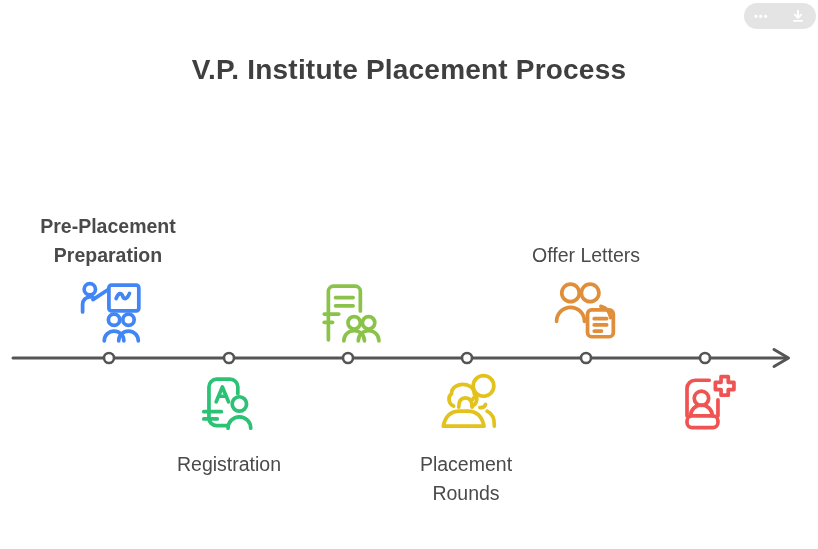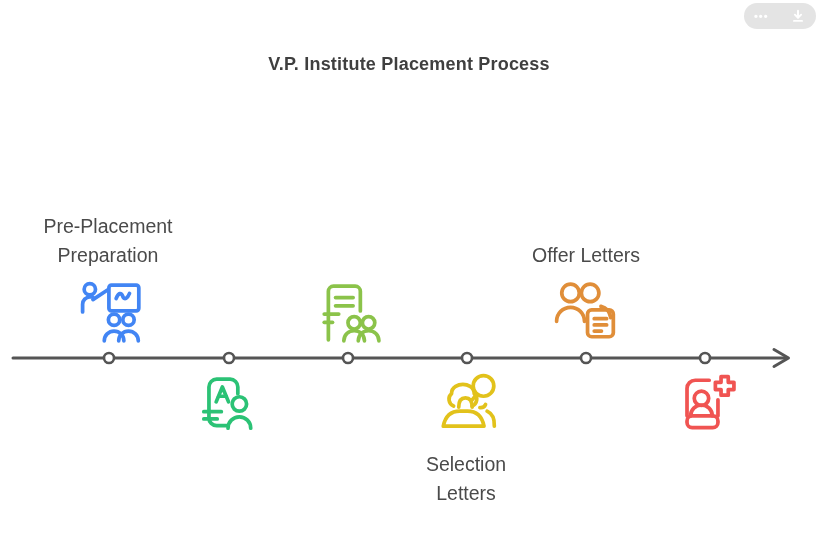--- a/index.html
+++ b/index.html
@@ -17,34 +17,34 @@
     padding:0 10px; cursor:pointer;
   }
   .pill-more {
     color:#ffffff; font-size:11px; font-weight:bold; letter-spacing:1px;
     line-height:26px; user-select:none;
   }
   .pill-download { display:flex; align-items:center; }
   
   .title {
     position:absolute; top:54px; left:0; width:818px;
-    text-align:center; font-size:18px; font-weight:bold; color:#3f3f3f;
+    text-align:center; font-size:28px; font-weight:bold; color:#3f3f3f;
     letter-spacing:.2px;
   }
   
   .axis { position:absolute; left:0; top:338px; }
   
   .step { position:absolute; }
   .step-label {
     font-size:19.5px; line-height:29px; color:#4a4a4a; text-align:center;
   }
   .step-icon { display:block; }
   .step-icon svg { display:block; }
   
-  .lbl-1 { left:23px;  top:212px; width:170px; }
+  .lbl-1 { left:23px;  top:212px; width:170px;font-weight:bold; }
   .ico-1 { left:79px;  top:280px; }
   .lbl-3 { left:272px; top:212px; width:152px; }
   .ico-3 { left:316px; top:280px; }
   .lbl-5 { left:486px; top:241px; width:200px; }
   .ico-5 { left:553px; top:279px; }
   .ico-2 { left:194px; top:372px; }
   .lbl-2 { left:129px; top:450px; width:200px; }
   .ico-4 { left:434px; top:372px; }
   .lbl-4 { left:401px; top:450px; width:130px; }
   .ico-6 { left:670px; top:372px; }
@@ -102,20 +102,21 @@
     <svg width="66" height="66" viewBox="0 0 64 64" fill="none" stroke="currentColor" stroke-width="3.6" stroke-linecap="round" stroke-linejoin="round">
       <path d="M33 52 H22 a7.5 7.5 0 0 1 -7.5 -7.5 V14.5 A7.5 7.5 0 0 1 22 7 h13 a7.5 7.5 0 0 1 7.5 7.5 V21"></path>
       <path d="M21.5 29 l6 -14.5 l6 14.5"></path>
       <path d="M24 23.5 h7"></path>
       <path d="M9.5 38.5 h17"></path>
       <path d="M9.5 45.5 h13"></path>
       <circle cx="44" cy="31" r="7"></circle>
       <path d="M33 54.5 a11 11 0 0 1 22 0"></path>
     </svg>
   </div>
+  <div class="step step-label lbl-2">Registration</div>
 
   <div class="step step-icon ico-3" style="color: rgb(139, 195, 74);">
     <svg width="66" height="66" viewBox="0 0 64 64" fill="none" stroke="currentColor" stroke-width="3.6" stroke-linecap="round" stroke-linejoin="round">
       <path d="M12 58 V11 a5 5 0 0 1 5-5 h21 a5 5 0 0 1 5 5 v19"></path>
       <path d="M19 17 h17"></path>
       <path d="M19 25 h17"></path>
       <path d="M8 33 h14"></path>
       <path d="M8 41 h8"></path>
       <circle cx="37" cy="41.5" r="6"></circle>
       <circle cx="51" cy="41.5" r="6"></circle>
@@ -128,21 +129,21 @@
     <svg width="66" height="66" viewBox="0 0 64 64" fill="none" stroke="currentColor" stroke-width="3.6" stroke-linecap="round" stroke-linejoin="round">
       <circle cx="48" cy="13.5" r="10"></circle>
       <path d="M41.5 21.5 l-4.5 5.5"></path>
       <path d="M50 31.5 q-1.5 3.5 -5.5 3"></path>
       <path d="M58.5 52.5 q0.5 -11 -7 -14.5"></path>
       <path d="M19 33 c-5 -2 -6 -9 -2 -12 c0 -7 7 -9 11 -9 c4 0 11 2 11 9 c4 3 3 10 -2 12"></path>
       <path d="M24 34 q0 -9 6.5 -9 q6.5 0 6.5 9"></path>
       <path d="M9 52.5 q3 -14.5 16 -14.5 h7.5 q13 0 16 14.5 z"></path>
     </svg>
   </div>
-  <div class="step step-label lbl-4">Selection Letters</div>
+  <div class="step step-label lbl-4">Placement Rounds</div>
 
   <div class="step step-label lbl-5">Offer Letters</div>
   <div class="step step-icon ico-5" style="color: rgb(224, 142, 57);">
     <svg width="66" height="66" viewBox="0 0 64 64" fill="none" stroke="currentColor" stroke-width="3.6" stroke-linecap="round" stroke-linejoin="round">
       <circle cx="17" cy="13.5" r="8.5"></circle>
       <circle cx="36" cy="13.5" r="8.5"></circle>
       <path d="M3.5 41 a13.5 13.5 0 0 1 27 0"></path>
       <path d="M46.5 26.5 q8 2 9.5 11"></path>
       <rect x="33.5" y="30" width="25" height="26" rx="4"></rect>
       <path d="M40 38.5 h12"></path>

